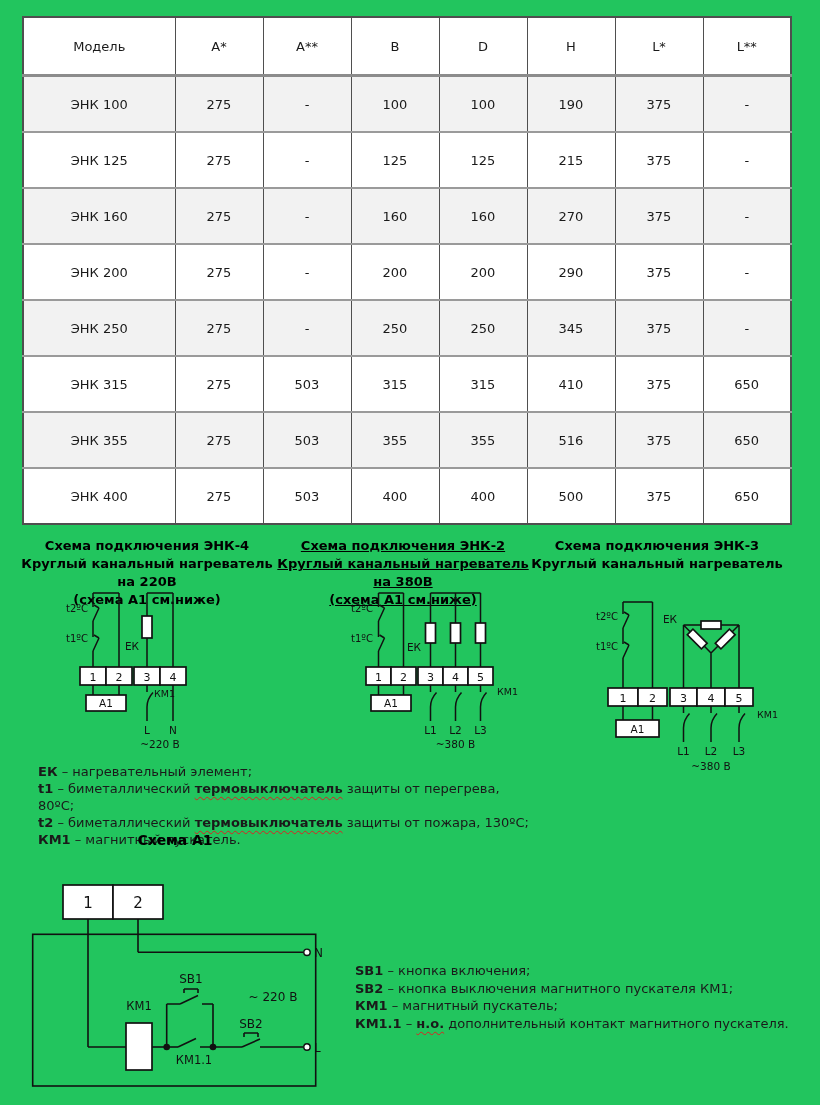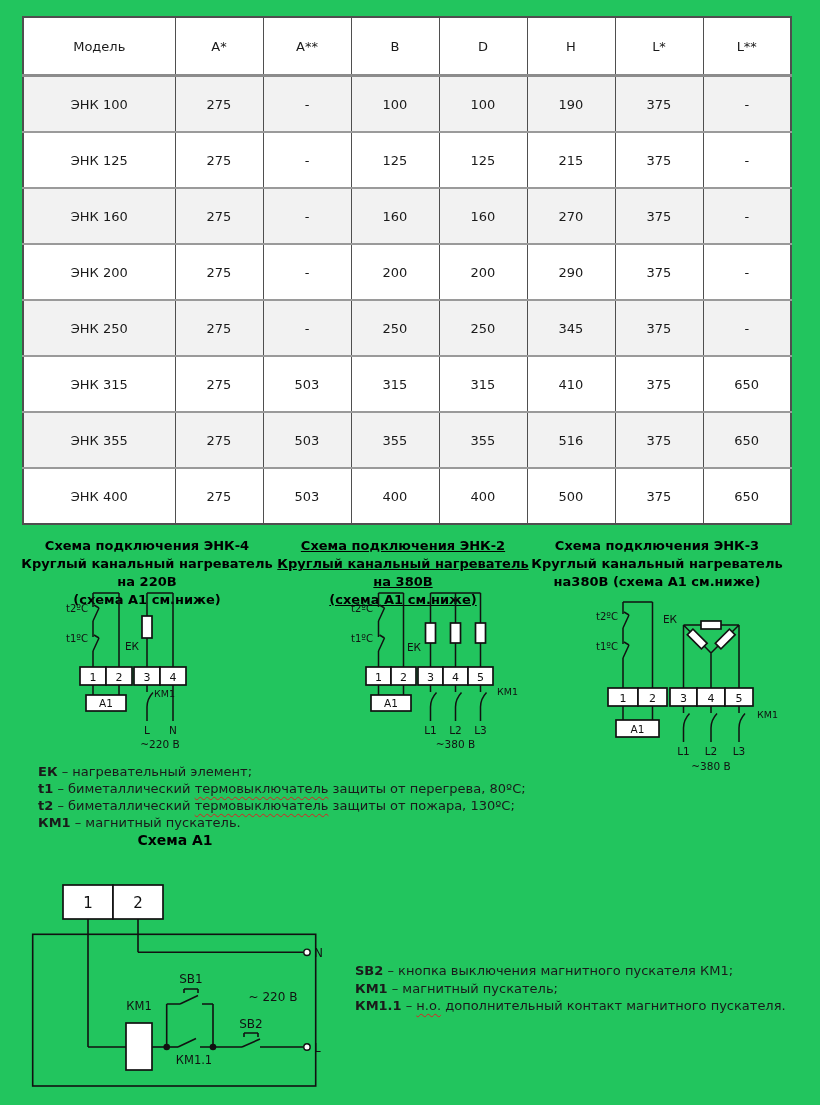--- a/index.html
+++ b/index.html
@@ -25,21 +25,21 @@
   .wire{stroke:#111;stroke-width:1.5;fill:none;}
   .wire2{stroke:#111;stroke-width:1.6;fill:none;}
   .boxf{fill:#fff;stroke:#111;stroke-width:1.7;}
   .dot{fill:#111;stroke:none;}
   .term{fill:#fff;stroke:#111;stroke-width:1.4;}
 
   
   .legend{position:absolute;font-size:13px;line-height:17px;}
   .legend2{line-height:17.5px;}
   .legend b{font-weight:bold;}
-  .wavy{text-decoration:underline wavy #dd2222;text-decoration-thickness:1px;text-underline-offset:3px;}
+  .wavy{text-decoration:underline wavy #dd2222;text-decoration-thickness:1px;text-underline-offset:3px;font-weight:bold;}
   .a1title{position:absolute;left:20px;top:832px;width:310px;text-align:center;
            font-weight:bold;font-size:14px;color:#000;}
 </style>
 </head>
 <body>
 
 <div class="page">
 
   <table class="dim">
     <colgroup>
@@ -154,21 +154,20 @@
     <div>(схема А1 см.ниже)</div>
   </div>
   <div class="dtitle" style="left:276px;top:537px;text-decoration:underline;">
     <div>Схема подключения ЭНК-2</div>
     <div>Круглый канальный нагреватель на 380В</div>
     <div>(схема А1 см.ниже)</div>
   </div>
   <div class="dtitle" style="left:530px;top:537px;">
     <div>Схема подключения ЭНК-3</div>
     <div>Круглый канальный нагреватель</div>
-    <div>на380В (схема А1 см.ниже)</div>
   </div>
 
   <div class="svgbox" style="left:20px;top:590px;">
     <svg width="254" height="170" viewBox="0 0 254 170">
       <path class="wire" d="M73,3 V17 M73,31 V47 M73,61 V77 M73,3 H99 M99,3 V77"></path>
       <path class="wire" d="M73,31 L79,18 M79,18 L74,15 M73,61 L79,48 M79,48 L74,45"></path>
       <path class="wire" d="M127,3 V77 M127,3 H153 M153,3 V77"></path>
       <rect class="boxf" x="122" y="26" width="10" height="22"></rect>
       <text x="68" y="22" font-size="10" text-anchor="end">t2ºC</text>
       <text x="68" y="52" font-size="10" text-anchor="end">t1ºC</text>
@@ -295,18 +294,19 @@
       <text x="171" y="113" font-size="12" text-anchor="middle">SB1</text>
       <path class="wire2" d="M222,177 L240,169 M224,163 H238 M224,163 V167 M238,163 V167 M240,177 H283.8"></path>
       <text x="231" y="158" font-size="12" text-anchor="middle">SB2</text>
       <circle class="term" cx="287" cy="177" r="3.2"></circle>
       <text x="294" y="182" font-size="12">L</text>
       <text x="253" y="131" font-size="12" text-anchor="middle">~ 220 В</text>
     </svg>
   </div>
 
   <div class="legend legend2" style="left:355px;top:962px;width:450px;">
+    <div><b>SB1</b><span> – кнопка включения;</span><span class="wavy"></span><span></span></div>
     <div><b>SB2</b><span> – кнопка выключения магнитного пускателя КМ1;</span><span class="wavy"></span><span></span></div>
     <div><b>КМ1</b><span> – магнитный пускатель;</span><span class="wavy"></span><span></span></div>
     <div><b>КМ1.1</b><span> – </span><span class="wavy">н.о.</span><span> дополнительный контакт магнитного пускателя.</span></div>
   </div>
 
 </div>
 
 </body></html>

